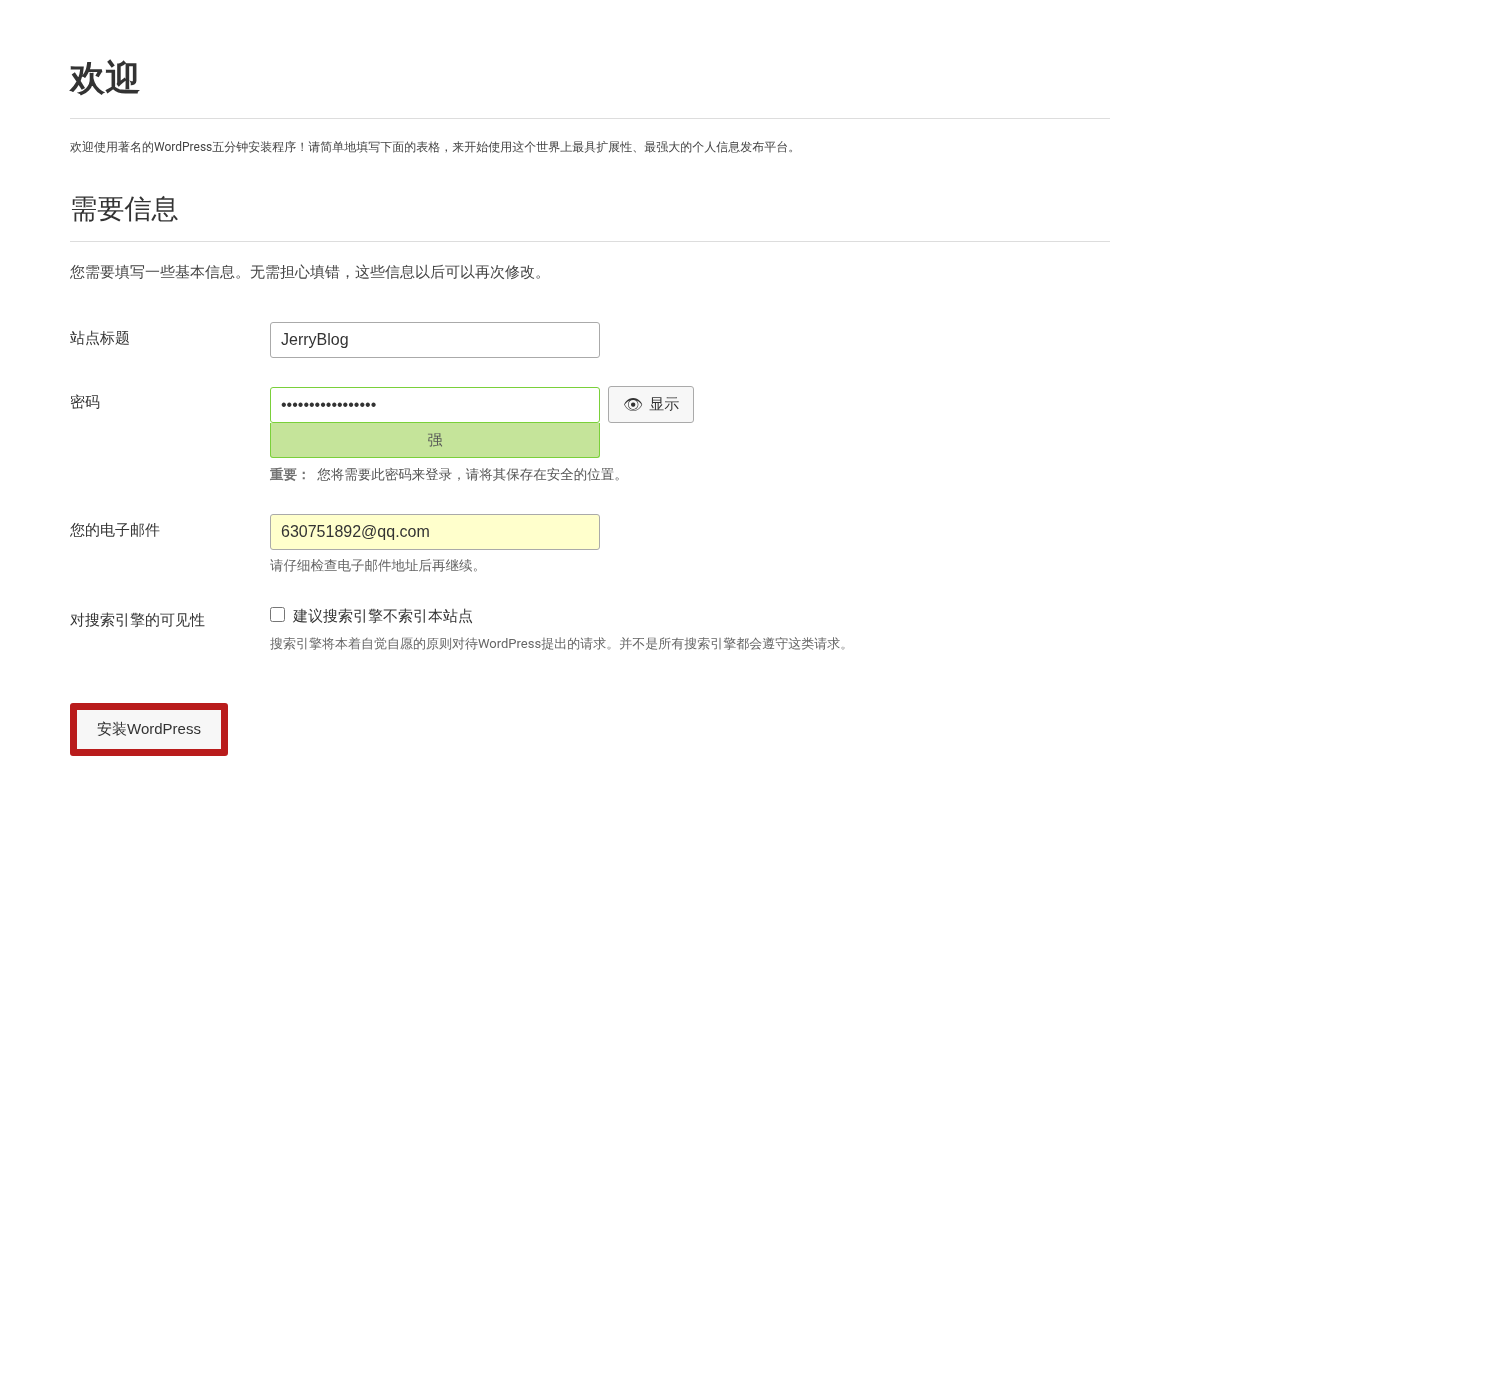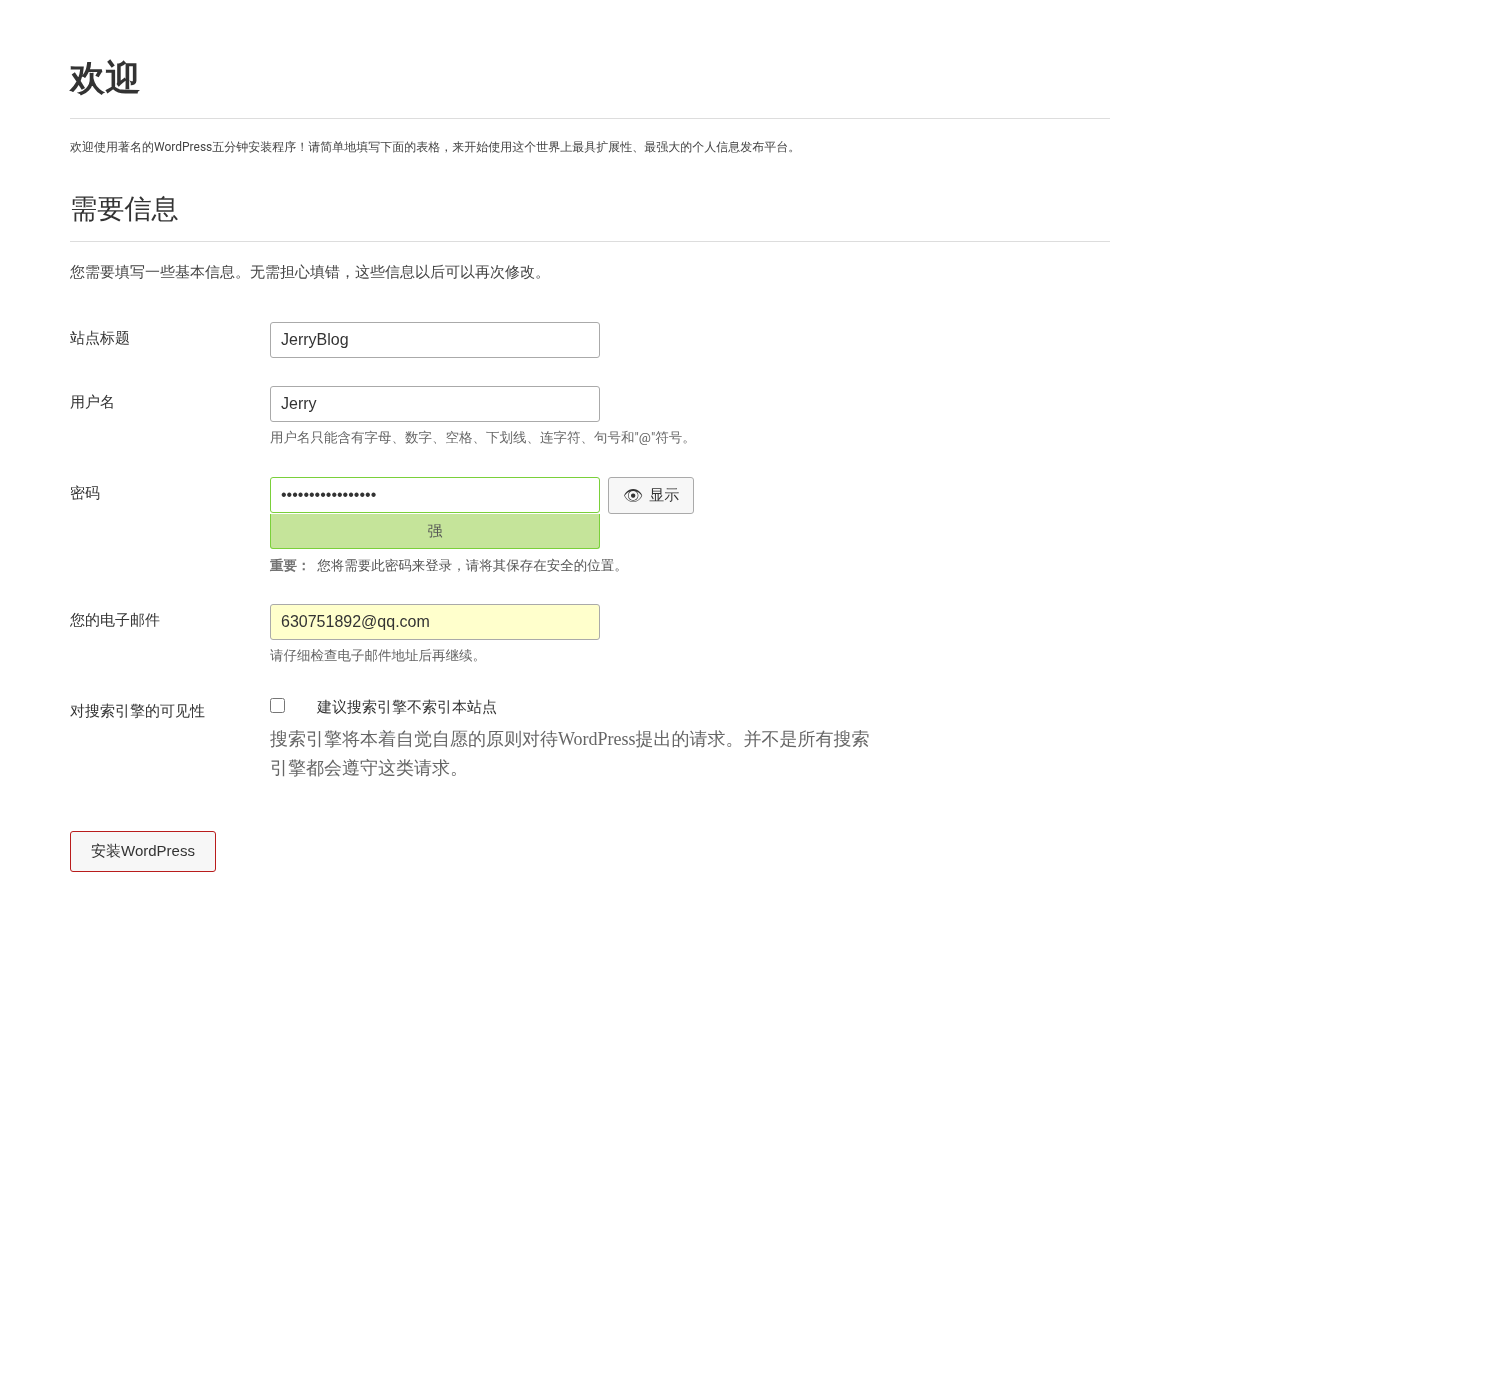--- a/index.html
+++ b/index.html
@@ -160,37 +160,35 @@
     .checkbox-row input[type="checkbox"] {
       margin-top: 3px;
       width: 15px;
       height: 15px;
       flex-shrink: 0;
     }
 
     .checkbox-label {
       font-size: 15px;
       color: #333;
-      margin-left: 24px;
     }
 
     .search-desc {
-      font-size: 18px;
+      font-size: 13px;
       color: #666;
       margin-top: 4px;
       line-height: 1.6;
       max-width: 600px;
-      font-family: Liberation Serif, serif;
     }
 
     .install-button {
       margin-top: 30px;
       padding: 10px 20px;
       background: #f7f7f7;
-      border: 1px solid #b91c1c;
+      border: 7px solid #b91c1c;
       border-radius: 3px;
       font-size: 15px;
       color: #333;
       cursor: pointer;
     }
 
     .eye-icon {
       font-size: 16px;
     }
   </style>
@@ -210,27 +208,20 @@
   <table class="form-table">
     <tbody>
 
       <tr>
         <td class="label-cell">站点标题</td>
         <td class="field-cell">
           <input type="text" value="JerryBlog" style="">
         </td>
       </tr>
 
-      <tr>
-        <td class="label-cell">用户名</td>
-        <td class="field-cell">
-          <input type="text" value="Jerry" style="">
-          <p class="field-hint">用户名只能含有字母、数字、空格、下划线、连字符、句号和"@"符号。</p>
-        </td>
-      </tr>
 
       <tr>
         <td class="label-cell">密码</td>
         <td class="field-cell">
           <div class="password-row">
             <input type="password" class="password-input" value="strongpassword123" style="">
             <button class="show-button">
               <span class="eye-icon">👁</span>
               <span>显示</span>
             </button>

